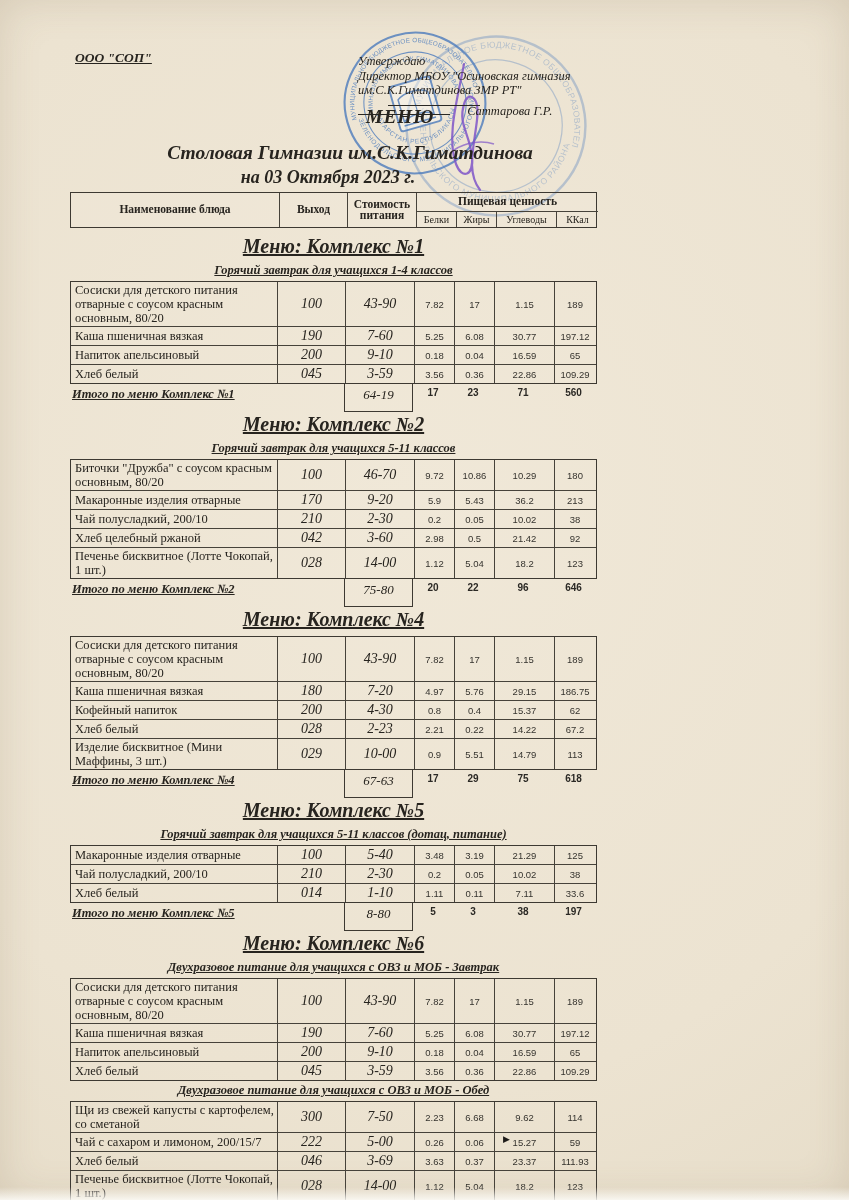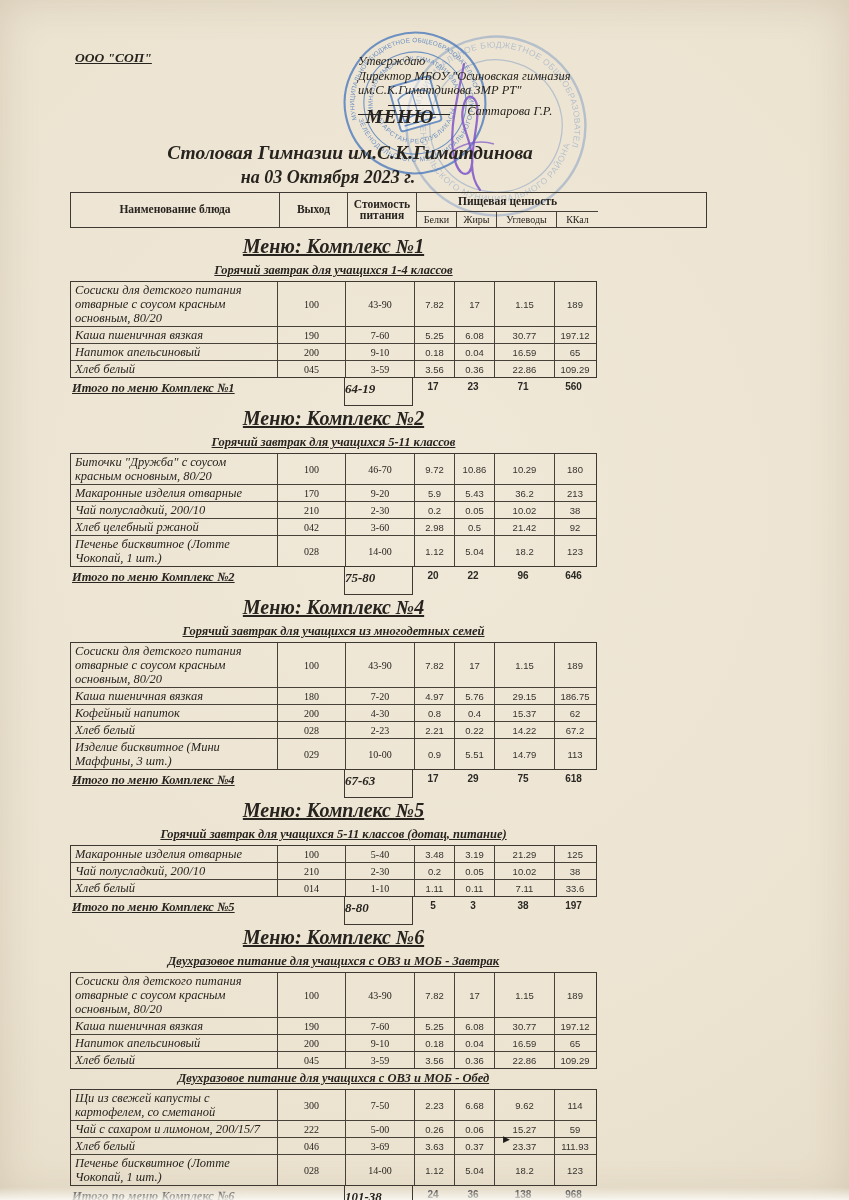--- a/index.html
+++ b/index.html
@@ -30,21 +30,21 @@
   
   .stamp { position:absolute; pointer-events:none; }
   .stamp-a { left:338px; top:26px; width:154px; height:154px; opacity:.8; }
   .stamp-b { left:398px; top:28px; width:196px; height:196px; opacity:.34; }
   .stamp text { font-family:"Liberation Sans",sans-serif; }
   .sig-svg { position:absolute; left:424px; top:52px; width:100px; height:145px; }
 
   
   .doc { position:absolute; left:70px; top:192px; width:527px; }
   .bl { border-left:1.1px solid #46423a; }
-  .hdr { display:grid; width:637px; box-sizing:border-box;
+  .hdr { display:grid; width:527px; box-sizing:border-box;
          grid-template-columns:208px 68px 69px 40px 40px 60px 42px;
          grid-template-rows:19px 15px;
          border:1.5px solid #3d3932; background:rgba(255,255,255,.06); }
   .hdr div { display:flex; align-items:center; justify-content:center; text-align:center;
              font-weight:bold; font-size:11.5px; line-height:11.5px; box-sizing:border-box; }
   .h-name { grid-area:1/1/3/2; }
   .h-out  { grid-area:1/2/3/3; }
   .h-cost { grid-area:1/3/3/4; padding:0 4px; }
   .h-nut  { grid-area:1/4/2/8; border-bottom:1.1px solid #46423a; }
   .h-sub  { grid-row:2; font-weight:normal !important; font-size:10px !important; }
@@ -52,31 +52,31 @@
   .sec-title { margin:7px 0 5px; text-align:center; font-size:20px; font-weight:bold;
                font-style:italic; text-decoration:underline; }
   .sec-subtitle { margin:2px 0 3px; text-align:center; font-size:12.5px; font-weight:bold;
                   font-style:italic; text-decoration:underline; }
   .menu-table { border:1.4px solid #3d3932; box-sizing:border-box; width:527px; }
   .menu-row { display:grid; grid-template-columns:206px 68px 69px 40px 40px 60px 41px; }
   .menu-row + .menu-row { border-top:1.1px solid #46423a; }
   .cell { display:flex; align-items:center; justify-content:center; box-sizing:border-box;
           padding:1px 2px; min-height:15px; }
   .cell + .cell { border-left:1.1px solid #46423a; }
-  .c0 { justify-content:flex-start; font-style:italic; font-size:12.5px;
+  .c0 { justify-content:flex-start; font-size:12.5px;
         line-height:14px; padding-left:4px; }
-  .c1,.c2 { font-size:10px; }
+  .c1,.c2 { font-style:italic; font-size:14px; }
   .c3,.c4,.c5,.c6 { font-family:"Liberation Sans","DejaVu Sans",sans-serif;
                     font-size:9.5px; color:#35332e; }
   .total-row { position:relative; display:grid; height:22px; margin-bottom:4px;
                grid-template-columns:206px 68px 69px 40px 40px 60px 41px; }
   .total-label { grid-column:1/3; font-weight:bold; font-style:italic; font-size:12.5px;
                  text-decoration:underline; padding:3px 0 0 2px; white-space:nowrap; }
   .total-cost { grid-column:3; height:28px; border:1.4px solid #3d3932; border-top:none;
-                font-weight:bold; font-style:italic; font-size:13px;
+                text-align:center; font-weight:normal; font-style:italic; font-size:13px;
                 padding-top:3px; box-sizing:border-box; z-index:1; }
   .total-val { font-family:"Liberation Sans","DejaVu Sans",sans-serif; font-weight:bold;
                font-size:10px; text-align:center; padding-top:3px; color:#2b2925; }
   .mark { position:absolute; left:503px; top:1134px; font-size:9px; color:#1d1b18;
           font-family:"DejaVu Sans",sans-serif; }
   .dir-underline { position:absolute; left:388px; top:93px; width:92px; height:12px;
                    border-bottom:1.2px solid #2a2824; }
 </style>
 </head>
 <body>
@@ -277,21 +277,20 @@
               <div class="total-val">20</div>
               <div class="total-val">22</div>
               <div class="total-val">96</div>
               <div class="total-val">646</div>
             </div>
           </div>
   </section>
         <section class="menu-section">
     <h3 class="sec-title">Меню: Комплекс №4</h3>
     <div class="sec-body">
-            <div class="sec-subtitle">Горячий завтрак для учащихся из многодетных семей</div>
             <div class="menu-table">
               <div class="menu-row">
                 <div class="cell c0">Сосиски для детского питания отварные с соусом красным основным, 80/20</div>
                 <div class="cell c1">100</div>
                 <div class="cell c2">43-90</div>
                 <div class="cell c3">7.82</div>
                 <div class="cell c4">17</div>
                 <div class="cell c5">1.15</div>
                 <div class="cell c6">189</div>
               </div>

